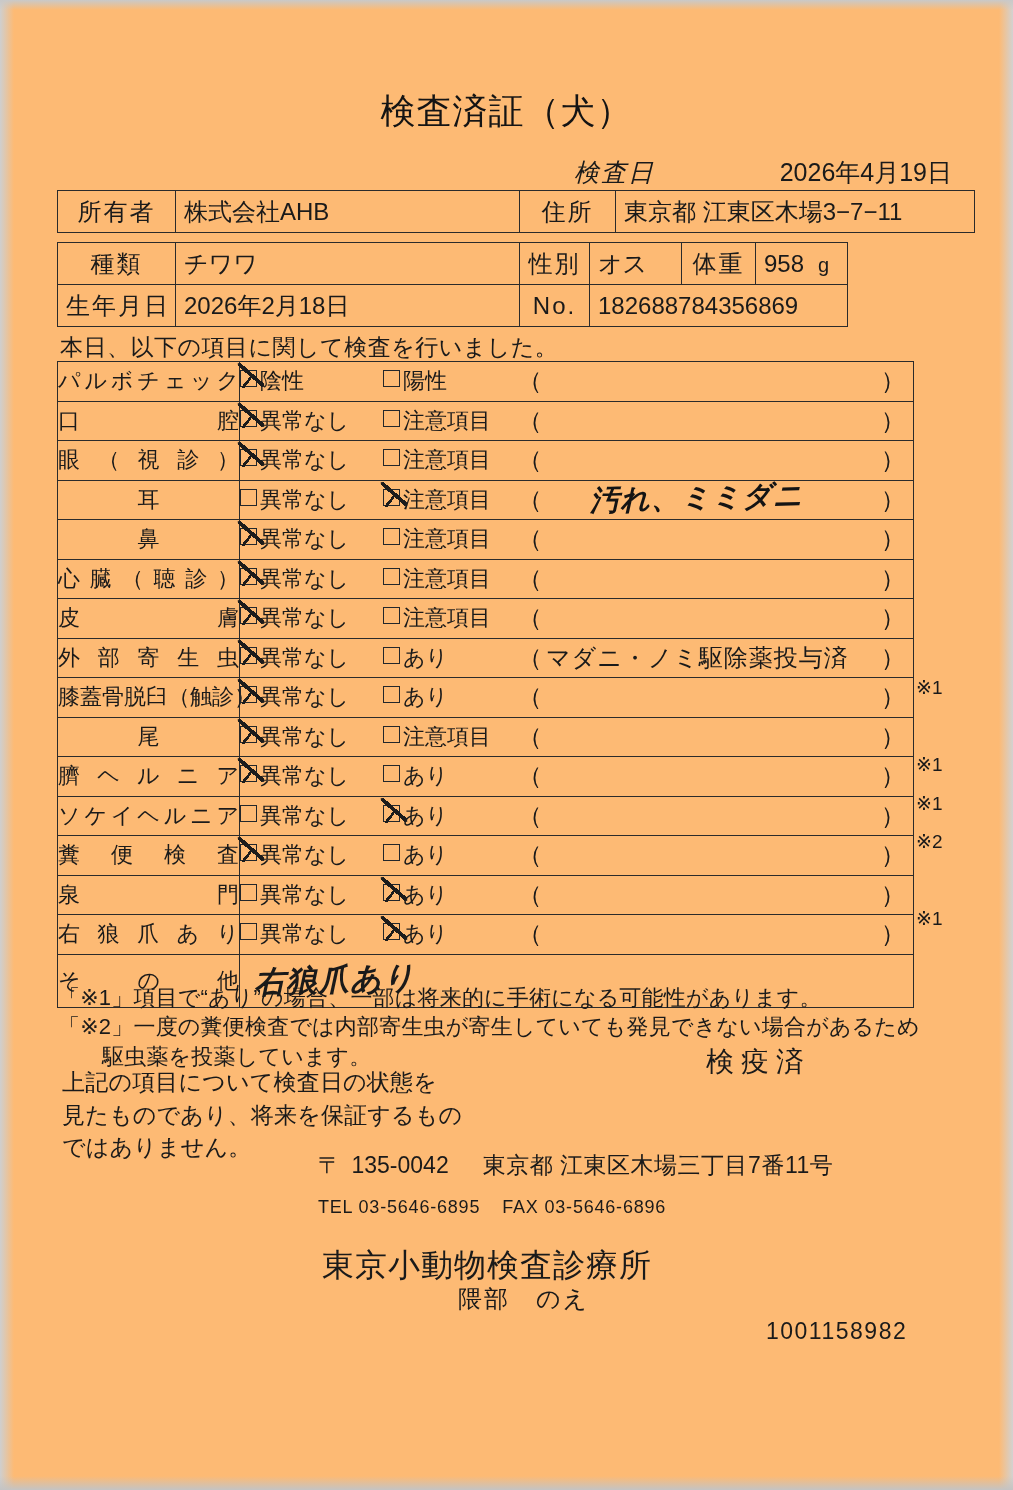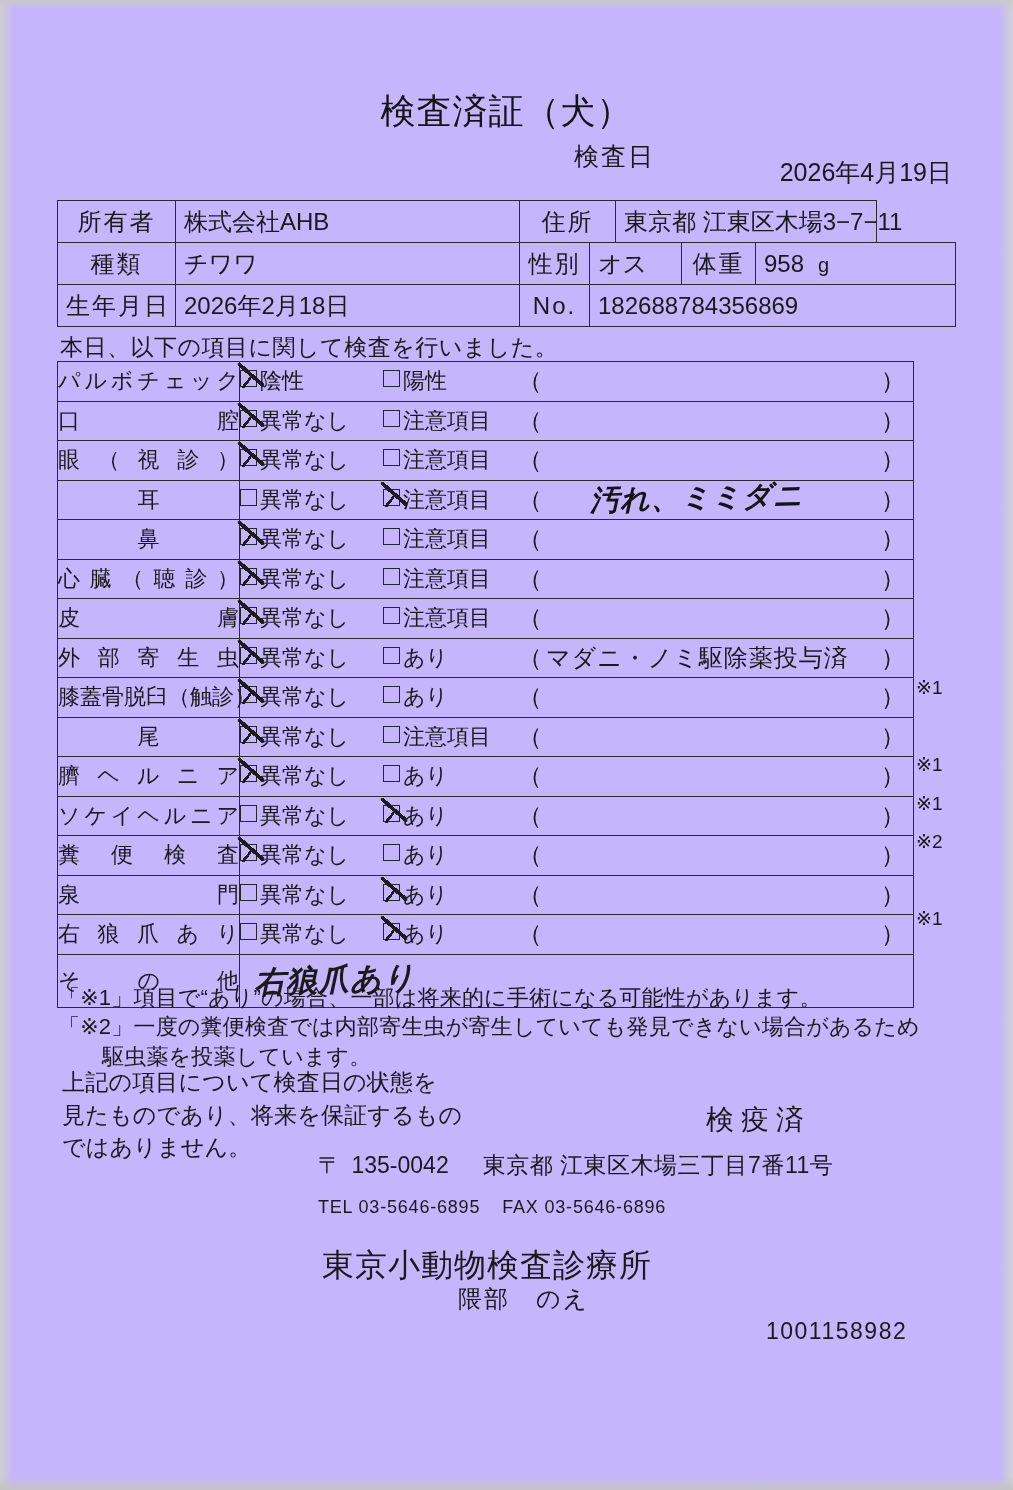--- a/index.html
+++ b/index.html
@@ -4,21 +4,21 @@
 <style>
   html, body {
     margin: 0;
     padding: 0;
     background: #8a8a8a;
   }
   .page {
     position: relative;
     width: 1013px;
     height: 1490px;
-    background: #c4b5fd;
+    background: #fdba74;
     margin: 0 auto;
     overflow: hidden;
     font-family: "Liberation Sans", "DejaVu Sans", sans-serif;
     color: #1a1a1a;
     box-shadow: 0 0 0 1px #cfcfcf;
   }
   
   .scan-edge-l {
     position: absolute; left: 0; top: 0; width: 14px; height: 100%;
     background: linear-gradient(to right, #cfcfcf, rgba(255,255,255,0));
@@ -47,23 +47,24 @@
     text-align: center;
     font-size: 35px;
     letter-spacing: 1px;
     font-weight: 500;
     color: #141414;
   }
 
   .inspect-date-label {
     position: absolute;
     left: 574px;
-    top: 140px;
+    top: 156px;
     font-size: 25px;
     letter-spacing: 2px;
+    font-style: italic;
   }
   .inspect-date-value {
     position: absolute;
     left: 730px;
     top: 156px;
     width: 222px;
     text-align: right;
     font-size: 25px;
   }
 
@@ -76,22 +77,22 @@
   .htable td {
     border: 1.6px solid #2b2b2b;
     font-size: 24px;
     height: 41px;
     padding: 0 8px;
     vertical-align: middle;
     white-space: nowrap;
   }
   .lbl { text-align: center; letter-spacing: 2px; }
 
-  #owner-table { left: 57px; top: 190px; width: 820px; margin-top: 10px; }
-  #pet-table   { left: 57px; top: 242px; width: 899px; }
+  #owner-table { left: 57px; top: 190px; width: 918px; }
+  #pet-table   { left: 57px; top: 242px; width: 791px; }
 
   .intro {
     position: absolute;
     left: 60px;
     top: 332px;
     font-size: 23px;
     letter-spacing: 0.5px;
   }
 
   
@@ -248,21 +249,21 @@
     left: 62px;
     top: 1066px;
     font-size: 23px;
     line-height: 1.42;
     letter-spacing: 0.2px;
   }
 
   .kenneki {
     position: absolute;
     left: 706px;
-    top: 1101px;
+    top: 1043px;
     font-size: 28px;
     letter-spacing: 7px;
   }
 
   .postal {
     position: absolute;
     left: 318px;
     top: 1150px;
     font-size: 23px;
     letter-spacing: 0.5px;

